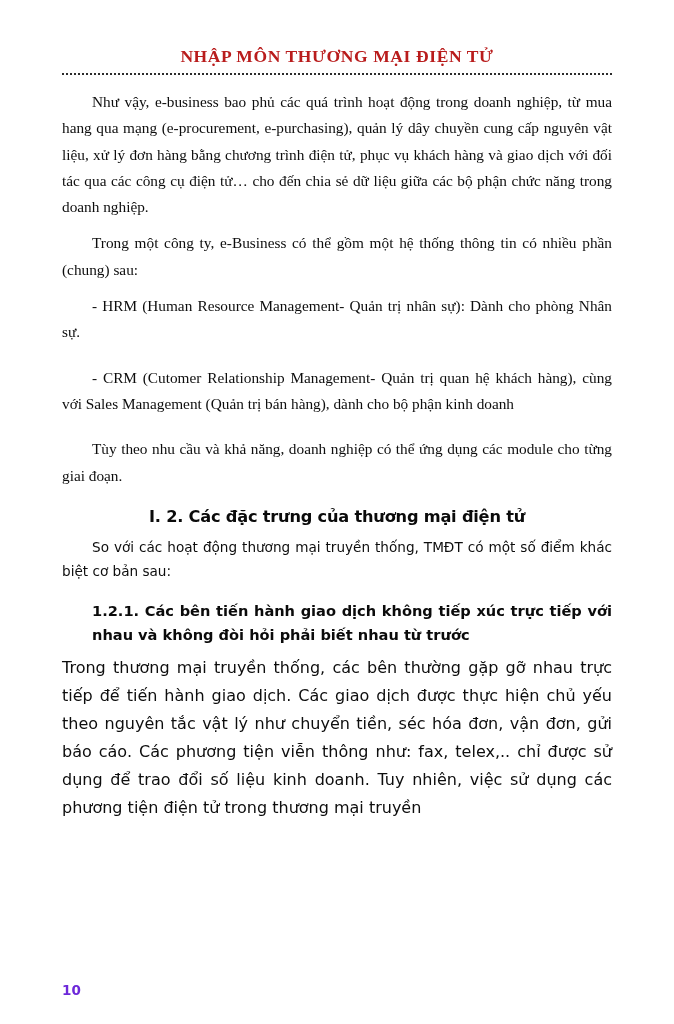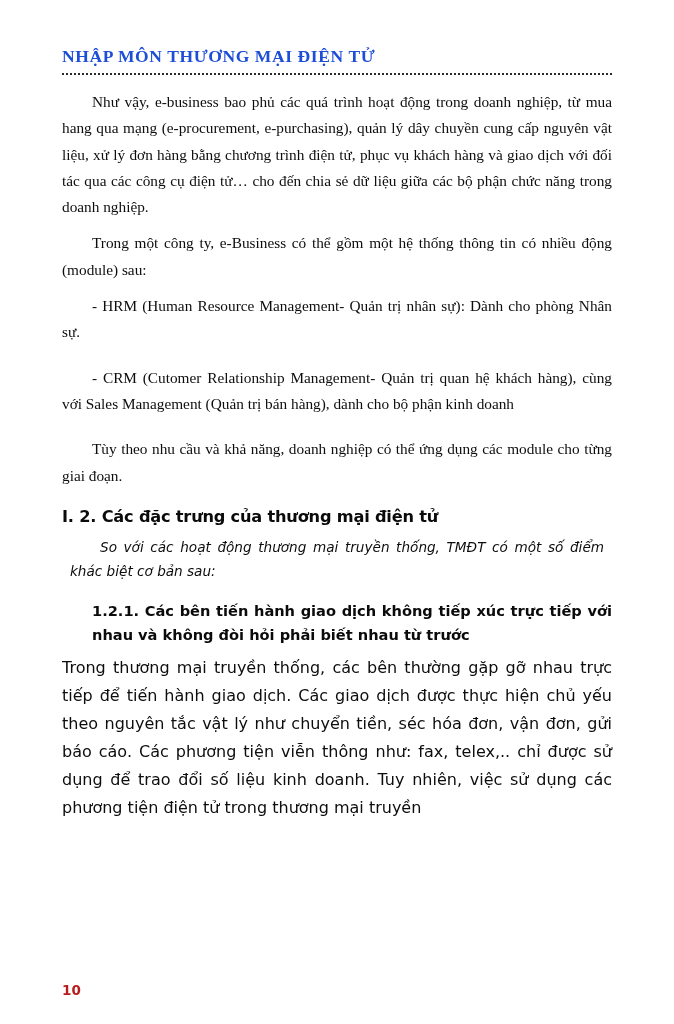--- a/index.html
+++ b/index.html
@@ -17,26 +17,26 @@
   }
   .page {
     position: absolute;
     left: 0; top: 0;
     width: 674px;
     height: 1024px;
     box-sizing: border-box;
     padding: 40px 62px 30px 62px;
   }
   .header {
-    text-align: left;
+    text-align: center;
     font-family: "Liberation Serif", serif;
     font-weight: bold;
     font-size: 17.5px;
     letter-spacing: 0.6px;
-    color: #1d4ed8;
+    color: #b91c1c;
     margin: 6px 0 6px 0;
   }
   .rule {
     border-top: 2px dotted #2b2b2b;
     height: 0;
     margin: 2px 0 14px 0;
   }
   .body-text p {
     margin: 0 0 1px 0;
     font-size: 15.3px;
@@ -54,71 +54,71 @@
   .spacer {
     height: 9px;
   }
   h2.section {
     font-family: "DejaVu Sans", sans-serif;
     font-weight: bold;
     font-size: 16.2px;
     margin: 18px 0 10px 0;
     letter-spacing: -0.2px;
     color: #0b0b0b;
+    text-align: center;
   }
   h3.subsection {
     font-family: "DejaVu Sans", sans-serif;
     font-weight: bold;
     font-size: 14.6px;
     line-height: 1.62;
     margin: 16px 0 8px 0;
     padding-left: 30px;
     text-align: justify;
     color: #0b0b0b;
   }
   .sans-block p {
     font-family: "DejaVu Sans", sans-serif;
     font-size: 13.6px;
     line-height: 1.74;
     text-align: justify;
-    margin: 8px;
-    font-style: italic;
+    margin: 0;
   }
   .sans-block p.indent {
     text-indent: 30px;
   }
   .serif-sans p {
     font-family: "DejaVu Sans", sans-serif;
     font-size: 16px;
     line-height: 1.74;
     text-align: justify;
     margin: 0;
   }
   .page-number {
     position: absolute;
     left: 62px;
     bottom: 26px;
     font-family: "DejaVu Sans", sans-serif;
     font-size: 13.5px;
     font-weight: bold;
-    color: #b91c1c;
+    color: #6d28d9;
   }
 </style>
 </head>
 <body>
 
 <div class="page">
 
   <div class="header">NHẬP MÔN THƯƠNG MẠI ĐIỆN TỬ</div>
   <div class="rule"></div>
 
   <div class="body-text">
     <p class="indent">Như vậy, e-business bao phủ các quá trình hoạt động trong doanh nghiệp, từ mua hang qua mạng (e-procurement, e-purchasing), quản lý dây chuyền cung cấp nguyên vật liệu, xử lý đơn hàng bằng chương trình điện tử, phục vụ khách hàng và giao dịch với đối tác qua các công cụ điện tử… cho đến chia sẻ dữ liệu giữa các bộ phận chức năng trong doanh nghiệp.</p>
     <div class="spacer"></div>
-    <p class="indent">Trong một công ty, e-Business có thể gồm một hệ thống thông tin có nhiều động (module) sau:</p>
+    <p class="indent">Trong một công ty, e-Business có thể gồm một hệ thống thông tin có nhiều phần (chung) sau:</p>
     <div class="spacer"></div>
     <p class="dash">- HRM (Human Resource Management- Quản trị nhân sự): Dành cho phòng Nhân sự.</p>
     <div class="spacer"></div>
     <div class="spacer"></div>
     <p class="dash">- CRM (Cutomer Relationship Management- Quản trị quan hệ khách hàng), cùng với Sales Management (Quản trị bán hàng), dành cho bộ phận kinh doanh</p>
     <div class="spacer"></div>
     <div class="spacer"></div>
     <p class="indent">Tùy theo nhu cầu và khả năng, doanh nghiệp có thể ứng dụng các module cho từng giai đoạn.</p>
   </div>
 

